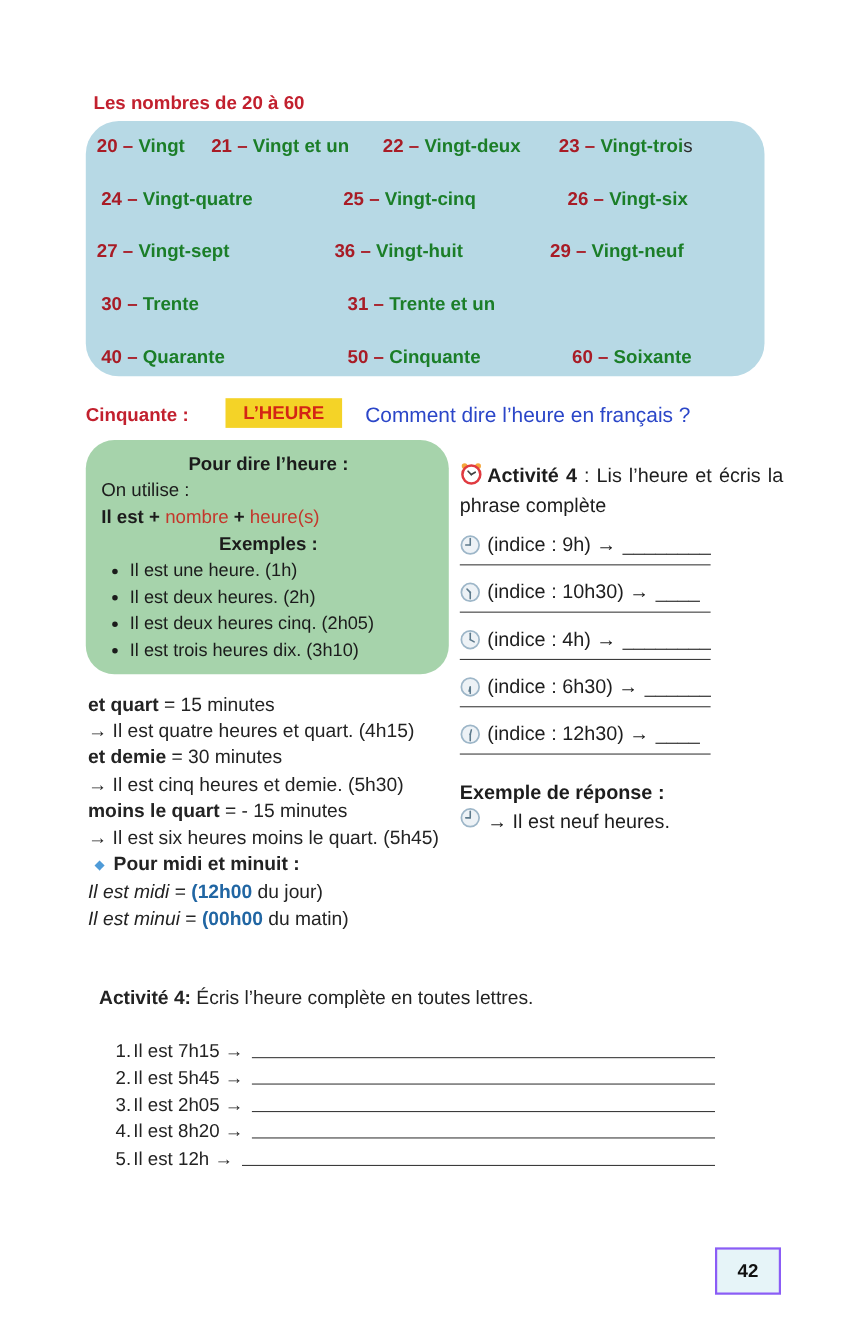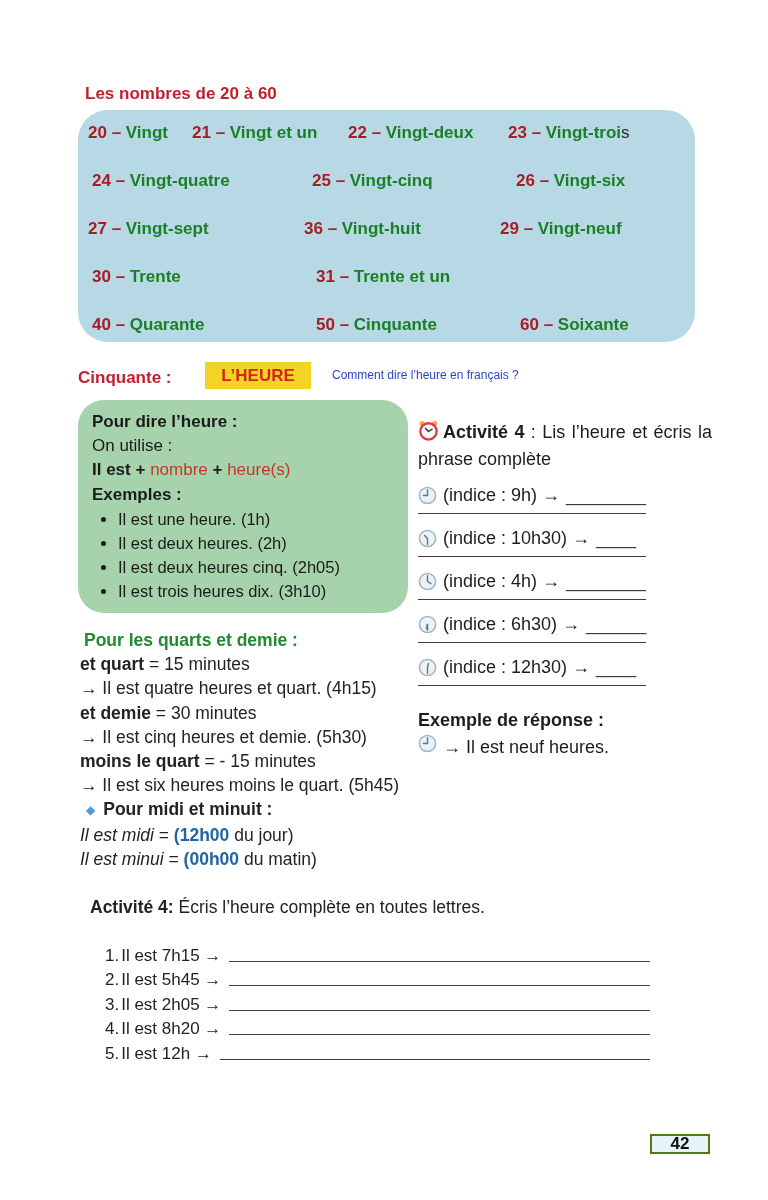--- a/index.html
+++ b/index.html
@@ -34,28 +34,28 @@
   .entry{position:absolute;font-size:17px;font-weight:700;white-space:nowrap;line-height:22px;}
   .entry .nb{color:var(--red-num);}
   .entry .wd{color:var(--green-word);}
   .entry .sfx{color:#2a2a2a;font-weight:400;}
   
   .gram-label{position:absolute;left:78px;top:368px;font-size:17px;font-weight:700;color:var(--red-title);}
   .gram-chip{
     position:absolute;left:205px;top:362px;width:106px;height:27px;background:var(--chip-yellow);
     color:var(--chip-red);font-size:17px;font-weight:700;display:flex;align-items:center;justify-content:center;
   }
-  .gram-question{position:absolute;left:332px;top:368px;font-size:12px;color:var(--blue-q);}
+  .gram-question{position:absolute;left:332px;top:368px;font-size:19px;color:var(--blue-q);}
   
   .rulebox{
     position:absolute;left:78px;top:400px;width:330px;height:213px;
     background:var(--box-green);border-radius:26px;padding:10px 12px 0 14px;
     font-size:17px;line-height:24.2px;color:#1b1b1b;
   }
-  .rulebox .rb-head{font-weight:700;}
+  .rulebox .rb-head{font-weight:700;text-align:center;}
   .rulebox ul{margin:0;padding:0 0 0 26px;list-style:disc;}
   .rulebox li{font-size:16.5px;}
   
   .right-col{position:absolute;left:418px;top:420px;width:294px;font-size:18px;line-height:24px;color:#1d1d1d;}
   .rc-title{text-align:justify;}
   .rc-title .alarm{display:inline-block;vertical-align:-3px;margin-right:4px;}
   .rc-row{display:flex;align-items:center;height:24px;margin-top:12px;white-space:nowrap;}
   .rc-row .cicon{display:inline-flex;margin-right:6px;flex:0 0 auto;}
   .rc-blank{display:inline-block;margin-left:6px;letter-spacing:0;color:var(--line);}
   .rc-line{height:0;border-bottom:1.7px solid var(--line);margin-top:6px;margin-bottom:6px;width:228px;}
@@ -77,22 +77,22 @@
   
   .act2{position:absolute;left:90px;top:897px;width:580px;font-size:17.5px;}
   .act2-title .seg-b{font-weight:700;}
   .act2-list{position:absolute;left:105px;top:941px;width:545px;font-size:17px;}
   .act2-item{display:flex;align-items:flex-end;height:24.6px;white-space:nowrap;}
   .act2-item .li-num{flex:0 0 auto;}
   .act2-item .li-text{flex:0 0 auto;margin-left:2px;}
   .act2-item .li-line{flex:1 1 auto;border-bottom:1.6px solid var(--line);margin:0 0 4px 8px;}
   
   .pagenum{
-    position:absolute;left:650px;top:1134px;width:60px;height:20px;
-    background:#e6f4f8;border:2px solid #4d7c0f;display:flex;align-items:center;justify-content:center;
+    position:absolute;left:650px;top:1134px;width:60px;height:43px;
+    background:#e6f4f8;border:2px solid #8b5cf6;display:flex;align-items:center;justify-content:center;
     font-size:17px;font-weight:700;color:#111;
   }
 </style>
 </head>
 <body>
 
 <div class="page-title">Les nombres de 20 à 60</div>
 
 <div class="numbox" id="numbox">
     <span class="entry" style="left: 10px; top: 12px;"><span class="nb">20 – </span><span class="wd">Vingt</span></span>
@@ -206,21 +206,20 @@
     <span class="cicon" id="example-clock"><svg viewBox="0 0 24 24" width="19" height="19">
           <circle cx="12" cy="12" r="10.2" fill="#edf2f6" stroke="#9db6c8" stroke-width="2"></circle>
           <line x1="12" y1="12" x2="6.8" y2="12.0" stroke="#5d7a8c" stroke-width="1.8" stroke-linecap="round"></line>
           <line x1="12" y1="12" x2="12.0" y2="4.6" stroke="#5d7a8c" stroke-width="1.8" stroke-linecap="round"></line>
         </svg></span>
     <span>→ Il est neuf heures.</span>
   </div>
 </div>
 
 <div class="left-col2">
-  <div class="q-head">Pour les quarts et demie :</div>
   <div id="q-lines">
       <div class="q-line"><span class="seg-b">et quart</span><span class="seg-n"> = 15 minutes</span></div>
       <div class="q-line"><span class="seg-n">→ Il est quatre heures et quart. (4h15)</span></div>
       <div class="q-line"><span class="seg-b">et demie</span><span class="seg-n"> = 30 minutes</span></div>
       <div class="q-line"><span class="seg-n">→ Il est cinq heures et demie. (5h30)</span></div>
       <div class="q-line"><span class="seg-b">moins le quart</span><span class="seg-n"> = - 15 minutes</span></div>
       <div class="q-line"><span class="seg-n">→ Il est six heures moins le quart. (5h45)</span></div>
     </div>
   <div class="diamond-line">
     <span class="diamond">◆</span><span>Pour midi et minuit :</span>

